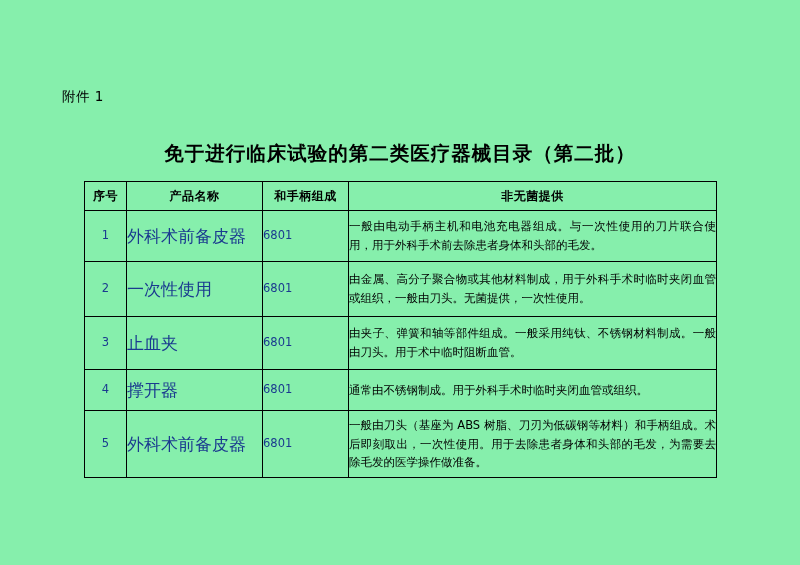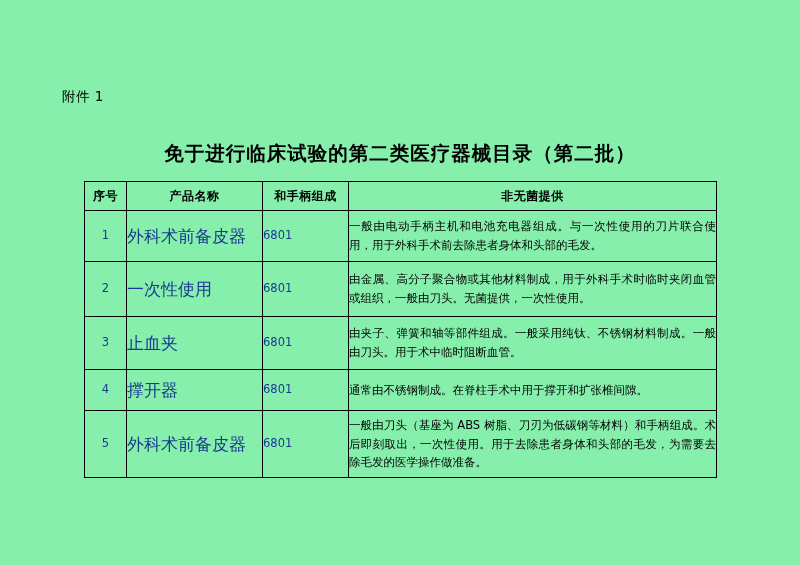--- a/index.html
+++ b/index.html
@@ -140,21 +140,21 @@
       <tr class="row-h3">
         <td class="cell-no">3</td>
         <td class="cell-name">止血夹</td>
         <td class="cell-code">6801</td>
         <td class="cell-desc">由夹子、弹簧和轴等部件组成。一般采用纯钛、不锈钢材料制成。一般由刀头。用于术中临时阻断血管。</td>
       </tr>
       <tr class="row-h4">
         <td class="cell-no">4</td>
         <td class="cell-name">撑开器</td>
         <td class="cell-code">6801</td>
-        <td class="cell-desc">通常由不锈钢制成。在脊柱手术中用于撑开和扩张椎间隙。</td>
+        <td class="cell-desc">通常由不锈钢制成。用于外科手术时临时夹闭血管或组织。</td>
       </tr>
       <tr class="row-h5">
         <td class="cell-no">5</td>
         <td class="cell-name">外科术前备皮器</td>
         <td class="cell-code">6801</td>
         <td class="cell-desc">一般由刀头（基座为 ABS 树脂、刀刃为低碳钢等材料）和手柄组成。术后即刻取出，一次性使用。用于去除患者身体和头部的毛发，为需要去除毛发的医学操作做准备。</td>
       </tr>
     </tbody>
   </table>
 

